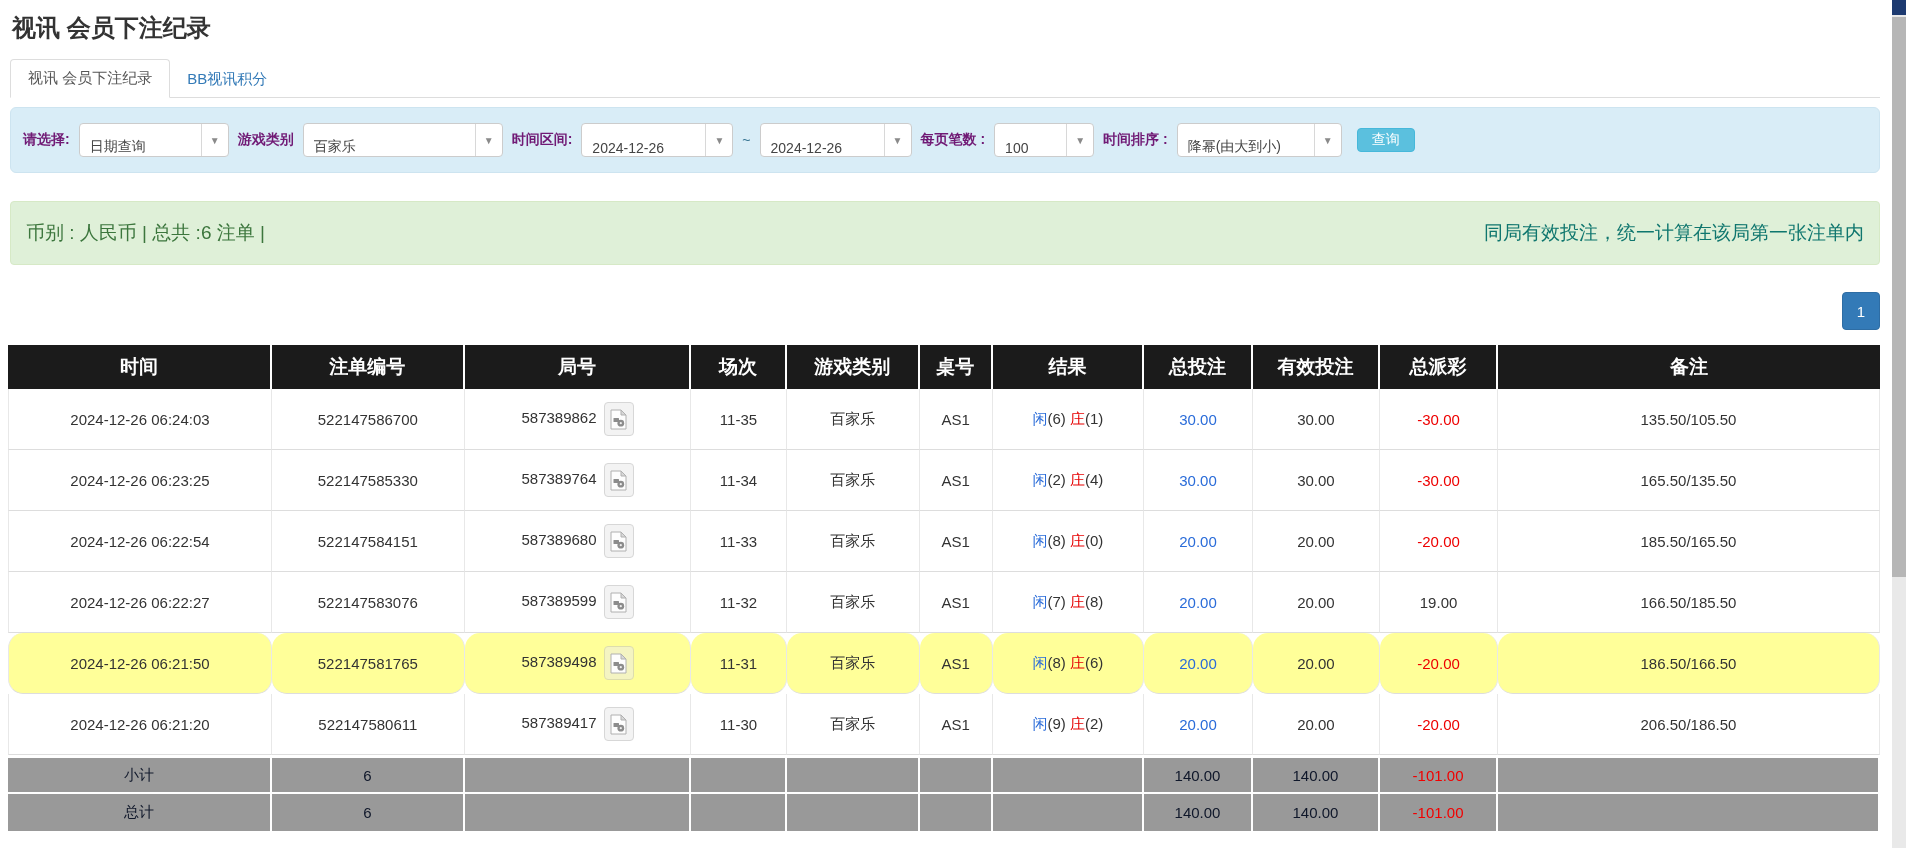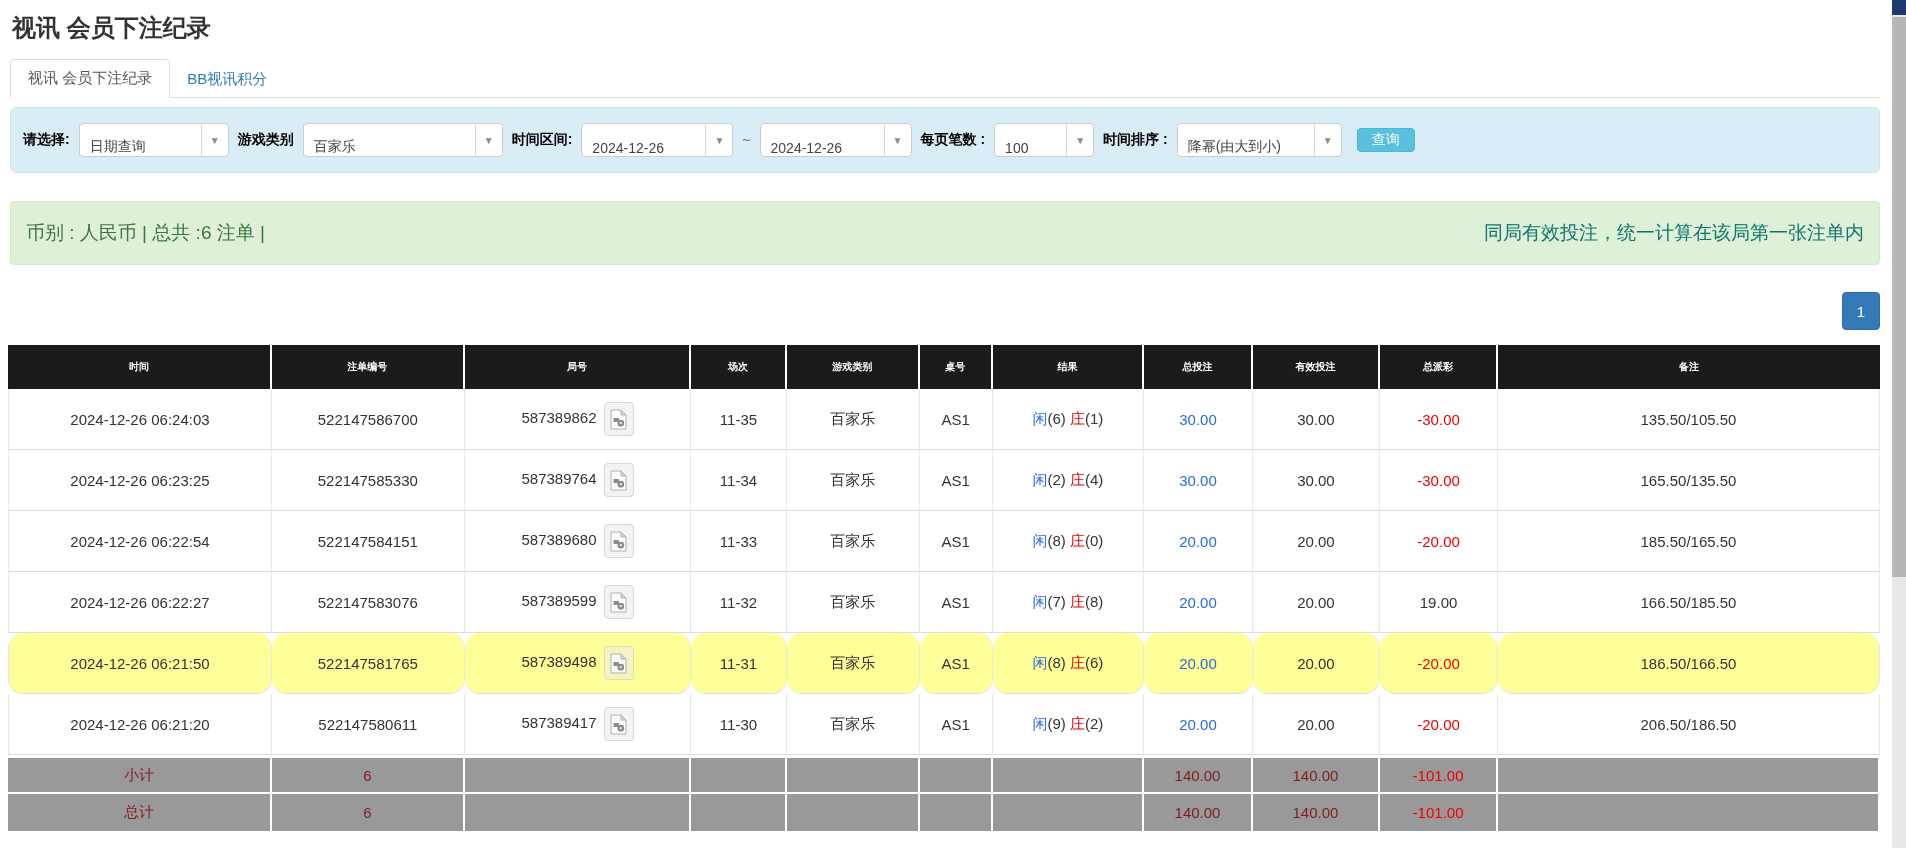--- a/index.html
+++ b/index.html
@@ -11,21 +11,21 @@
   h1.title { font-size:24px; font-weight:bold; color:#333; padding:12px 0 0 2px; }
   .tabs { margin-top:15px; border-bottom:1px solid #ddd; display:flex; align-items:flex-end; }
   .tab { font-size:15px; padding:9px 17px; cursor:pointer; margin-bottom:-1px; }
   .tab.active { background:#fff; border:1px solid #ddd; border-bottom:1px solid #fff;
     border-radius:4px 4px 0 0; color:#555; }
   .tab.link { color:#337ab7; }
 
   
   .filter-bar { margin-top:9px; background:#d9edf7; border:1px solid #cde4f0; border-radius:6px;
     padding:15px 12px; display:flex; align-items:center; gap:9px; font-size:14px; }
-  .flabel { color:#000000; font-weight:bold; white-space:nowrap; }
+  .flabel { color:#701a75; font-weight:bold; white-space:nowrap; }
   .tilde { color:#31708f; }
   .select { background:#fff; border:1px solid #ccc; border-radius:4px; height:34px;
     display:flex; align-items:flex-end; justify-content:space-between; cursor:pointer; }
   .sel-text { padding:0 10px; color:#444; white-space:nowrap; overflow:hidden; }
   .sel-arrow { width:27px; align-self:stretch; display:flex; align-items:center; justify-content:center;
     border-left:1px solid #d8d8d8; color:#8a8a8a; font-size:10px; }
   .w-mode{width:150px}.w-game{width:200px}.w-date{width:152px}.w-size{width:100px}.w-sort{width:165px}
   .btn-search { margin-left:6px; background:#5bc0de; border:1px solid #46b8da; color:#fff;
     border-radius:4px; font-size:14px; padding:2px 14px; cursor:pointer; }
 
@@ -35,37 +35,37 @@
   .alert .left { color:#3c763d; }
   .alert .note { color:#0f766e; }
 
   
   .pager { display:flex; justify-content:flex-end; margin-top:27px; }
   .page-btn { display:inline-block; min-width:38px; height:38px; line-height:38px; text-align:center;
     background:#337ab7; border:1px solid #2e6da4; color:#fff; font-size:15px; border-radius:4px; cursor:pointer; }
 
   
   table { width:calc(100% + 2px); margin:15px -2px 0 -2px; border-collapse:separate; border-spacing:0; table-layout:fixed; }
-  th { background:#1b1b1b; color:#fff; font-weight:bold; font-size:10px; height:44px;
+  th { background:#1b1b1b; color:#fff; font-weight:bold; font-size:19px; height:44px;
     border-right:2px solid #fff; text-align:center; }
   th:last-child { border-right:none; }
   tbody td { height:61px; text-align:center; font-size:15px; color:#333; background:#fff;
     border-bottom:1px solid #ddd; border-right:1px solid #e8e8e8; }
   tbody td:first-child { border-left:1px solid #e8e8e8; }
   tr.hl td { background:#ffff99;border-radius:15px; }
   td.blue { color:#2a6cd9; }
   .rp { color:#2a6cd9; } .rb { color:#e60000; } .rn { color:#333; }
   .neg { color:#ee0000 !important; }
 
   .vbtn { display:inline-flex; align-items:center; justify-content:center; margin-left:7px;
     width:30px; height:34px; background:#f3f3f3; border:1px solid #d7d7d7; border-radius:4px;
     vertical-align:middle; cursor:pointer; }
   tr.hl .vbtn { background:#f4f4c2; border-color:#ddddad; }
 
-  tr.foot td { background:#999; color:#7f1d1d; height:39px; font-size:15px;
+  tr.foot td { background:#999; color:#0f172a; height:39px; font-size:15px;
     border-right:2px solid #fff; border-bottom:2px solid #fff; border-top:0; border-left:0; }
   tr.foot.first td { border-top:3px solid #fff; }
   tr.foot .neg { color:#f20000 !important; }
 
   
   .scrollbar { position:fixed; top:0; right:0; width:14px; height:848px; background:#e9e9e9; }
   .sb-cap { width:14px; height:15px; background:#1d3a70; }
   .sb-thumb { position:absolute; top:17px; left:0; width:14px; height:560px; background:#b6b6b6; }
 </style>
 </head>

